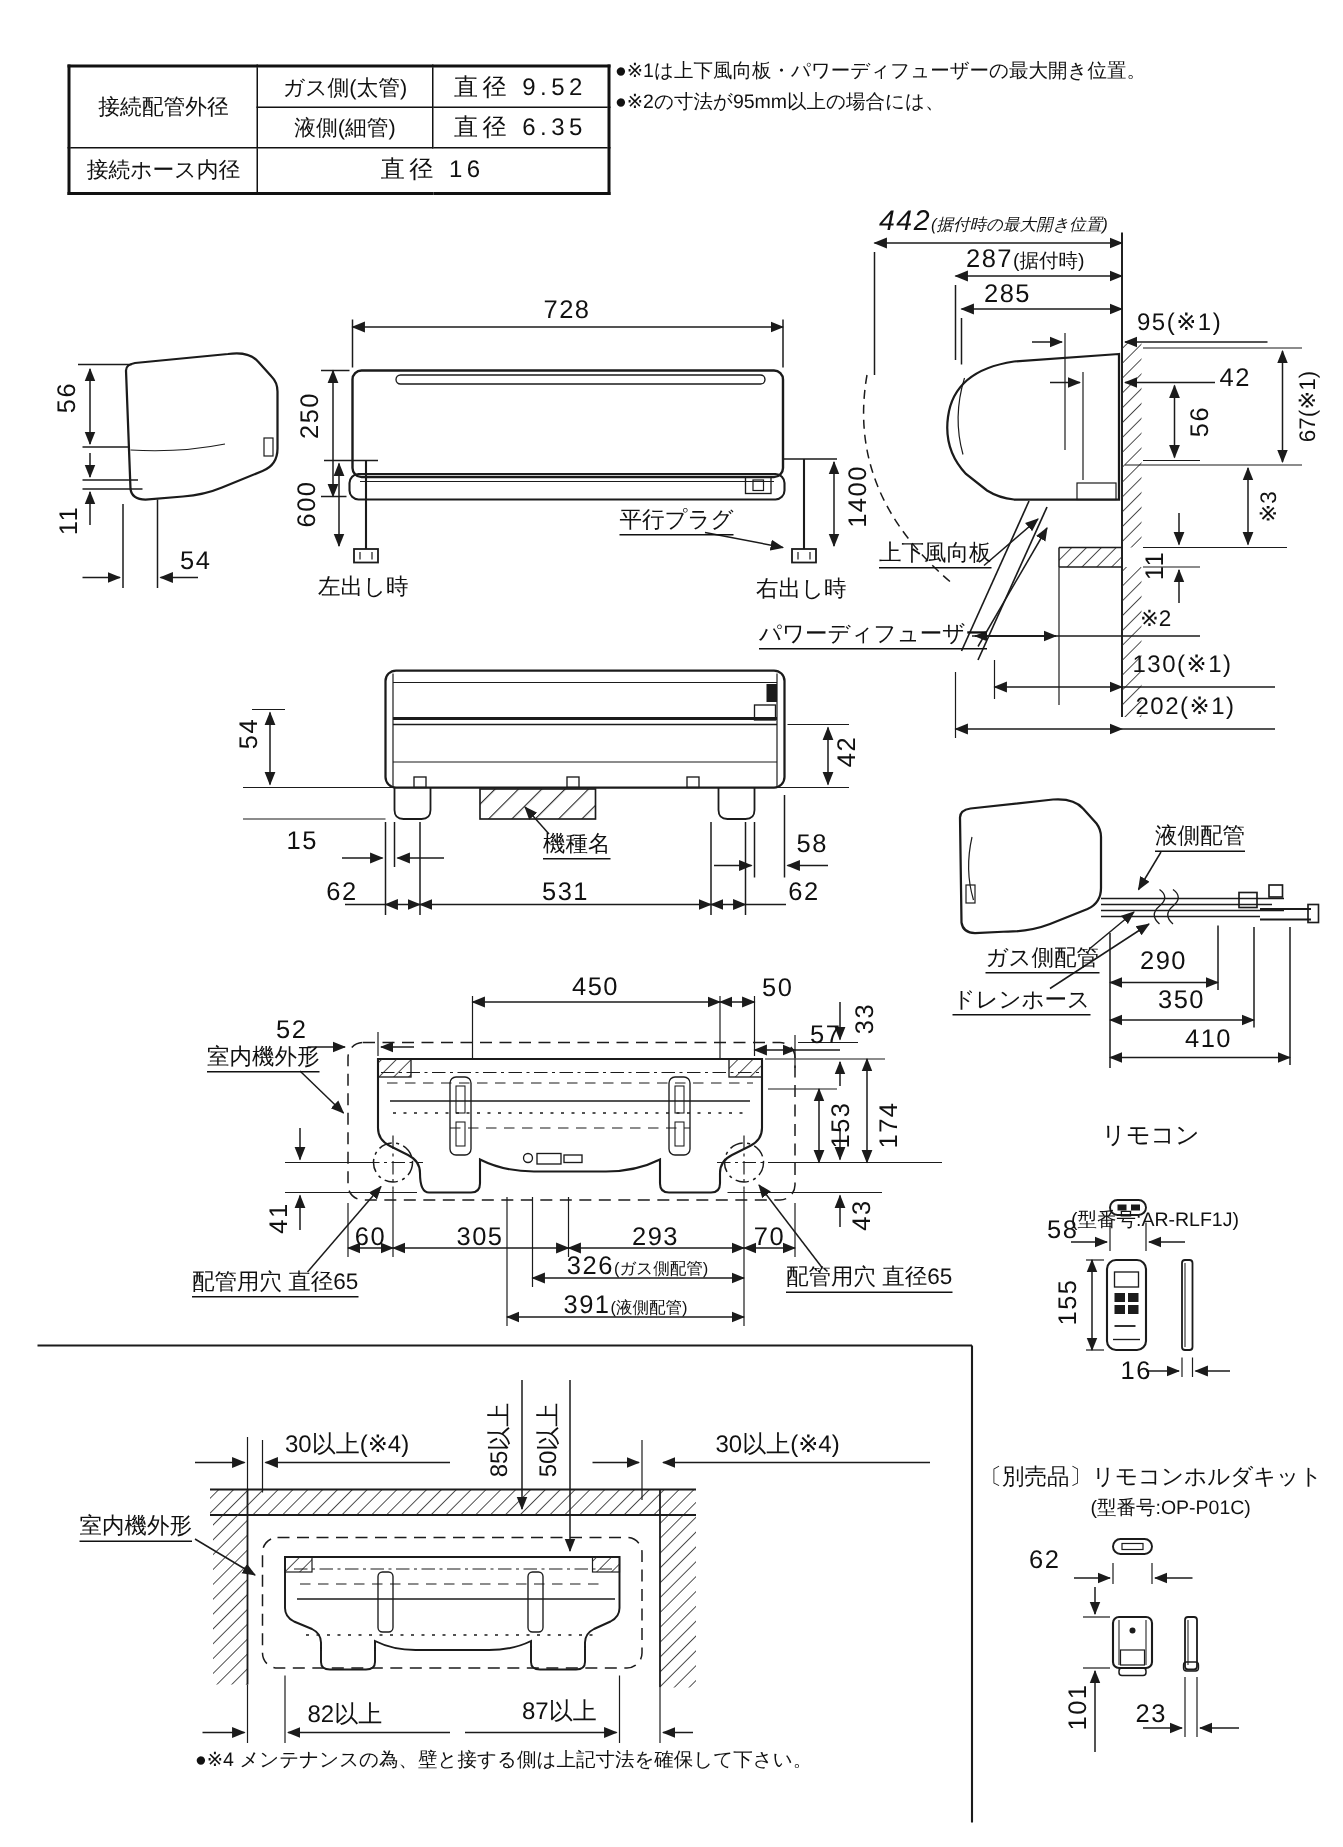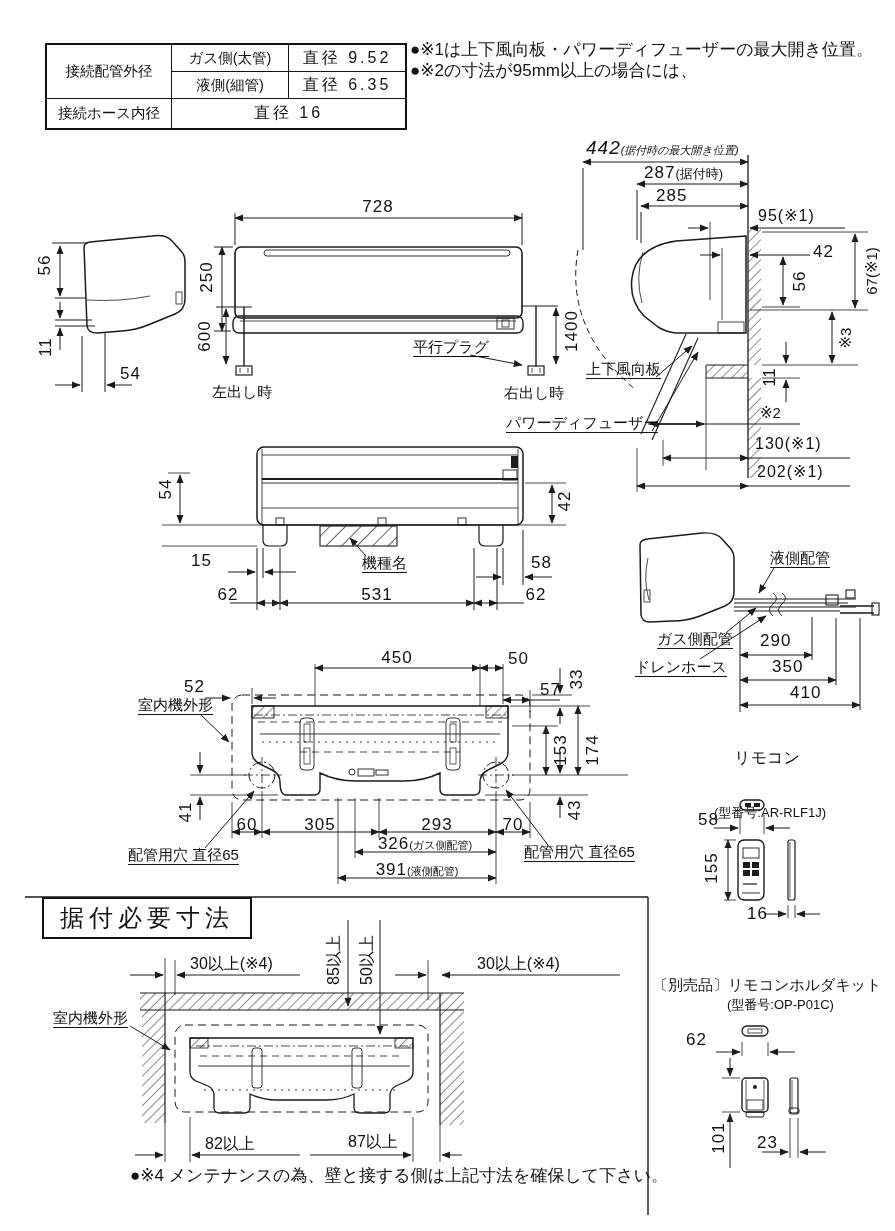--- a/index.html
+++ b/index.html
@@ -7,21 +7,21 @@
         font-family:"Liberation Sans","DejaVu Sans",sans-serif;color:#111;}
   svg{position:absolute;left:0;top:0;}
   .t{position:absolute;font-size:15px;white-space:nowrap;line-height:1.15;color:#111;}
   .d{font-size:17px;letter-spacing:1px;}
   .lg{font-size:19px;letter-spacing:1px;font-style:italic;}
   .sm{font-size:13px;}
   .xs{font-size:11px;letter-spacing:0;}
   .c{transform:translate(-50%,0);}
   .r{transform:translate(-50%,-50%) rotate(-90deg);}
   .u{border-bottom:1.5px solid #111;padding-bottom:1px;}
-  .note{font-size:17px;}
+  .note{font-size:13px;}
   
   #spec{position:absolute;left:45px;top:43px;border-collapse:collapse;}
   #spec td{border:1.6px solid #111;font-size:14.5px;text-align:center;padding:0 6px;height:26px;}
   #spec td.w1{width:112px;} #spec td.w2{width:104px;} #spec td.w3{width:104px;}
   #spec td.num{letter-spacing:3px;font-size:16px;}
   #spec tr.h3 td{height:29px;}
   #spec{border:2px solid #111;}
   
   #instTitle{position:absolute;left:42px;top:897px;width:206px;height:38px;border:2px solid #111;
              background:#fff;display:flex;align-items:center;justify-content:center;
@@ -501,21 +501,20 @@
 <div class="t d c" style="left:417px;top:860px;"><span>391</span><span class="xs">(液側配管)</span></div>
 <div class="t u" style="left:128px;top:846px;">配管用穴 直径65</div>
 <div class="t u" style="left:524px;top:843px;">配管用穴 直径65</div>
 
 <div class="t c" style="left:767px;top:749px;font-size:16px;">リモコン</div>
 <div class="t sm c" style="left:770px;top:806px;">(型番号:AR-RLF1J)</div>
 <div class="t d" style="left:698px;top:810px;">58</div>
 <div class="t d r" style="left:712px;top:868px;">155</div>
 <div class="t d" style="left:747px;top:904px;">16</div>
 
-<div id="instTitle">据付必要寸法</div>
 <div class="t u" style="left:53px;top:1009px;">室内機外形</div>
 <div class="t" style="left:190px;top:955px;font-size:16px;">30以上(※4)</div>
 <div class="t" style="left:477px;top:955px;font-size:16px;">30以上(※4)</div>
 <div class="t r" style="left:334px;top:960px;font-size:16px;">85以上</div>
 <div class="t r" style="left:367px;top:960px;font-size:16px;">50以上</div>
 <div class="t" style="left:205px;top:1135px;font-size:16px;">82以上</div>
 <div class="t" style="left:348px;top:1133px;font-size:16px;">87以上</div>
 <div class="t note" style="left:130px;top:1166px;">●※4 メンテナンスの為、壁と接する側は上記寸法を確保して下さい。</div>
 
 <div class="t" style="left:653px;top:976px;">〔別売品〕リモコンホルダキット</div>

